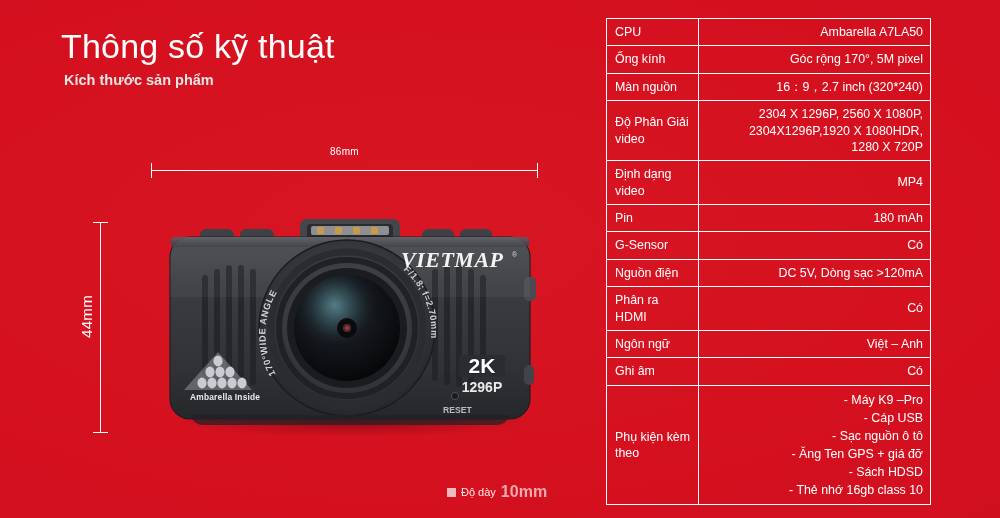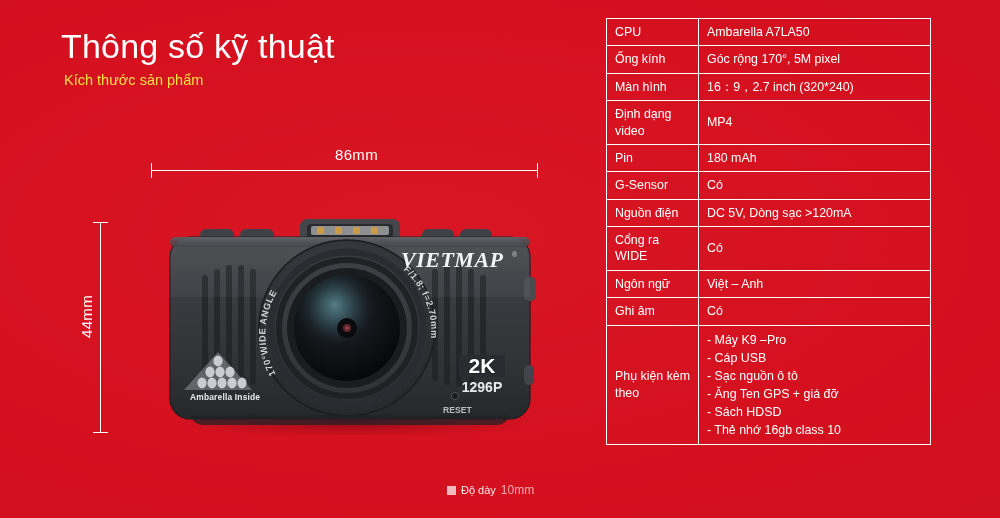--- a/index.html
+++ b/index.html
@@ -45,37 +45,37 @@
     letter-spacing: 0.2px;
     line-height: 1.15;
     white-space: nowrap;
     text-align: right;
   }
 
   #page-subtitle {
     position: absolute;
     left: 64px; top: 72px;
     font-size: 14.5px;
-    font-weight: 400;
-    color: #fde047;
+    font-weight: 700;
+    color: #e5e5e5;
     white-space: nowrap;
   }
 
   
   #dim-width {
     position: absolute;
     left: 151px; top: 146px;
     width: 387px; height: 30px;
   }
   #dim-width-label {
     position: absolute;
-    left: 12px; top: 0;
+    left: 0; top: 0;
     width: 387px;
     text-align: center;
-    font-size: 15px;
+    font-size: 10px;
     color: #ffffff;
     letter-spacing: 0.3px;
   }
   #dim-width-line {
     position: absolute;
     left: 0; top: 24px;
     width: 387px; height: 1px;
     background: #ffffff;
   }
   .tick-v {
@@ -131,22 +131,23 @@
   #thickness-swatch {
     width: 9px; height: 9px;
     background: #f2b9be;
     display: inline-block;
   }
   #thickness-label {
     font-size: 11px;
     color: #ffe9ea;
   }
   #thickness-value {
-    font-size: 12px;
+    font-size: 16px;
     color: #f3aab0;
+    font-weight: bold;
   }
 
   
   #camera {
     position: absolute;
     left: 160px; top: 215px;
     width: 380px; height: 220px;
     z-index: 3;
   }
   #camera svg { display: block; width: 380px; height: 220px; }
@@ -169,20 +170,21 @@
     font-size: 12.4px;
     line-height: 1.32;
     padding: 5px 7px 5px 8px;
     vertical-align: middle;
   }
   table#spec-table td.spec-key {
     width: 92px;
   }
   table#spec-table td.spec-val {
     width: 232px;
+    text-align: right;
   }
   td.spec-val .multi-line { white-space: pre-line; }
   td.accessory-cell { padding-top: 6px; padding-bottom: 7px; }
   td.accessory-cell .multi-line { line-height: 1.46; }
 </style>
 </head>
 <body style="background: rgb(212, 16, 31);">
 
 <div id="bg-vignette"></div>
 
@@ -356,41 +358,47 @@
     <tbody id="spec-tbody">
         <tr>
           <td class="spec-key">CPU</td>
           <td class="spec-val"><span>Ambarella A7LA50</span></td>
         </tr>
         <tr>
           <td class="spec-key">Ống kính</td>
           <td class="spec-val"><span>Góc rộng 170°, 5M pixel</span></td>
         </tr>
         <tr>
-          <td class="spec-key">Màn hình</td>
+          <td class="spec-key">Màn nguồn</td>
           <td class="spec-val"><span>16：9，2.7 inch (320*240)</span></td>
+        </tr>
+        <tr>
+          <td class="spec-key">Độ Phân Giải video</td>
+          <td class="spec-val"><span class="multi-line">2304 X 1296P, 2560 X 1080P,
+2304X1296P,1920 X 1080HDR,
+1280 X 720P</span></td>
         </tr>
         <tr>
           <td class="spec-key">Định dạng video</td>
           <td class="spec-val"><span>MP4</span></td>
         </tr>
         <tr>
           <td class="spec-key">Pin</td>
           <td class="spec-val"><span>180 mAh</span></td>
         </tr>
         <tr>
           <td class="spec-key">G-Sensor</td>
           <td class="spec-val"><span>Có</span></td>
         </tr>
         <tr>
           <td class="spec-key">Nguồn điện</td>
           <td class="spec-val"><span>DC 5V, Dòng sạc &gt;120mA</span></td>
         </tr>
         <tr>
-          <td class="spec-key">Cổng ra WIDE</td>
+          <td class="spec-key">Phân ra HDMI</td>
           <td class="spec-val"><span>Có</span></td>
         </tr>
         <tr>
           <td class="spec-key">Ngôn ngữ</td>
           <td class="spec-val"><span>Việt – Anh</span></td>
         </tr>
         <tr>
           <td class="spec-key">Ghi âm</td>
           <td class="spec-val"><span>Có</span></td>
         </tr>

